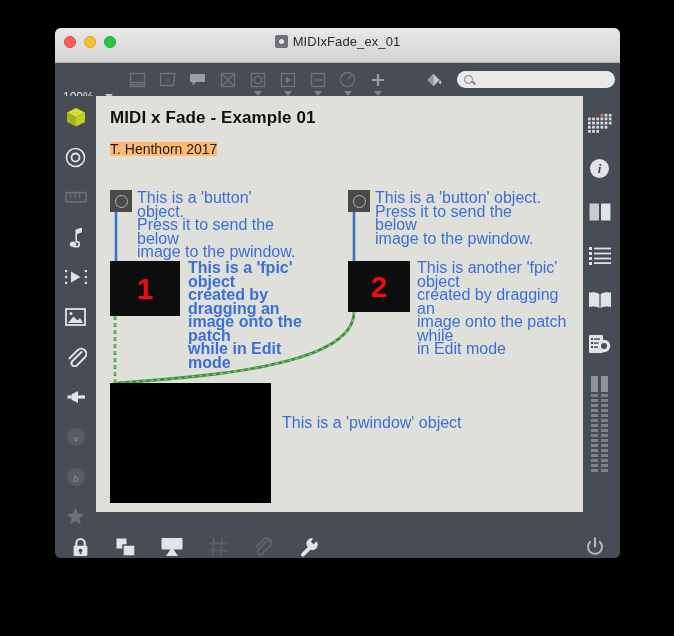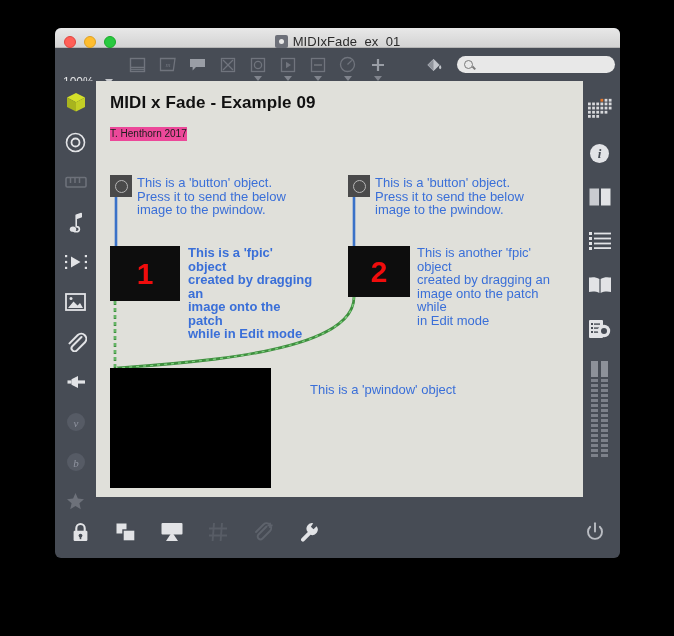--- a/index.html
+++ b/index.html
@@ -19,21 +19,21 @@
     width: 565px; height: 530px;
     border-radius: 6px;
     overflow: hidden;
     box-shadow: 0 8px 26px rgba(0,0,0,0.65);
     background: #474c55;
   }
 
   
   .titlebar {
     position: relative;
-    height: 20px;
+    height: 35px;
     background: linear-gradient(#e8e8e8, #d3d3d3);
     border-bottom: 1px solid #b4b4b4;
   }
   .traffic { position: absolute; top: 8px; left: 9px; display: flex; gap: 8px; }
   .dot { width: 12px; height: 12px; border-radius: 50%; }
   .dot.red    { background: #ff5f57; border: 1px solid #e0443e; }
   .dot.yellow { background: #ffbd2e; border: 1px solid #dea123; }
   .dot.green  { background: #28c940; border: 1px solid #1aab29; }
   .title-wrap {
     position: absolute; left: 0; right: 0; top: 0; height: 27px;
@@ -102,38 +102,38 @@
   }
 
   
   .ptitle {
     position: absolute; left: 14px; top: 12px;
     font-size: 17px; font-weight: bold; color: #111;
     letter-spacing: .1px;
   }
   .pcomment-head {
     position: absolute; left: 14px; top: 46px;
-    font-size: 10px; color: #1c1c1c; line-height: 14px;
-    background: #ec4899;
+    font-size: 14px; color: #1c1c1c; line-height: 14px;
+    background: #fdba74;
   }
 
   .obj-button {
     position: absolute;
     width: 22px; height: 22px;
     background: #4a4a4a;
     display: flex; align-items: center; justify-content: center;
   }
   .obj-button .ring {
     width: 13px; height: 13px; border-radius: 50%;
     border: 1.6px solid #b6b6b6;
   }
 
   .comment-blue {
     position: absolute;
-    font-size: 13px; line-height: 13.5px;
+    font-size: 16px; line-height: 13.5px;
     color: #3a6fd8;
   }
 
   .obj-fpic {
     position: absolute;
     background: #0d0d0d;
     display: flex; align-items: center; justify-content: center;
   }
   .obj-fpic span {
     color: #f00c0c; font-weight: bold; font-size: 30px;
@@ -381,21 +381,21 @@
 
             <line x1="20" y1="115" x2="20" y2="165" stroke="#3a72c8" stroke-width="2.6"></line>
             <line x1="258" y1="115" x2="258" y2="165" stroke="#3a72c8" stroke-width="2.6"></line>
 
             <line x1="19" y1="220" x2="19" y2="287" stroke="#3f8f3f" stroke-width="2.6" stroke-dasharray="4 3"></line>
             <line x1="19" y1="220" x2="19" y2="287" stroke="#7dd17d" stroke-width="1.2" stroke-dasharray="3 4"></line>
             <path d="M258 216 C 258 250 200 268 120 278 C 70 284 34 286 21 287" fill="none" stroke="#3f8f3f" stroke-width="2.8"></path>
             <path d="M258 216 C 258 250 200 268 120 278 C 70 284 34 286 21 287" fill="none" stroke="#80d280" stroke-width="1.3" stroke-dasharray="3 4"></path>
           </svg>
 
-          <div class="ptitle">MIDI x Fade - Example 09</div>
+          <div class="ptitle">MIDI x Fade - Example 01</div>
 
           <div class="pcomment-head">
             <div>T. Henthorn 2017</div>
           </div>
 
           <div class="obj-button" style="left:14px; top:94px;">
             <span class="ring"></span>
           </div>
           <div class="comment-blue" style="left:41px; top:95px; width:165px; white-space:pre-line;">This is a 'button' object.
 Press it to send the below
@@ -418,21 +418,21 @@
 
           <div class="obj-fpic" style="left:252px; top:165px; width:62px; height:51px;">
             <span>2</span>
           </div>
           <div class="comment-blue" style="left:321px; top:165px; width:150px; white-space:pre-line;">This is another 'fpic' object
 created by dragging an
 image onto the patch while
 in Edit mode</div>
 
           <div class="obj-pwindow" style="left:14px; top:287px; width:161px; height:120px;"></div>
-          <div class="comment-blue" style="left:186px; top:302px; width:200px;margin-left:28px;">This is a 'pwindow' object</div>
+          <div class="comment-blue" style="left:186px; top:320px; width:200px;">This is a 'pwindow' object</div>
 
         </div>
       </div>
 
       <div class="rail right">
 
         <div class="rail-icon">
           <svg width="26" height="22" viewBox="0 0 26 22">
             <g fill="#d8d9dc">
               <rect x="0" y="4" width="3" height="3"></rect>

